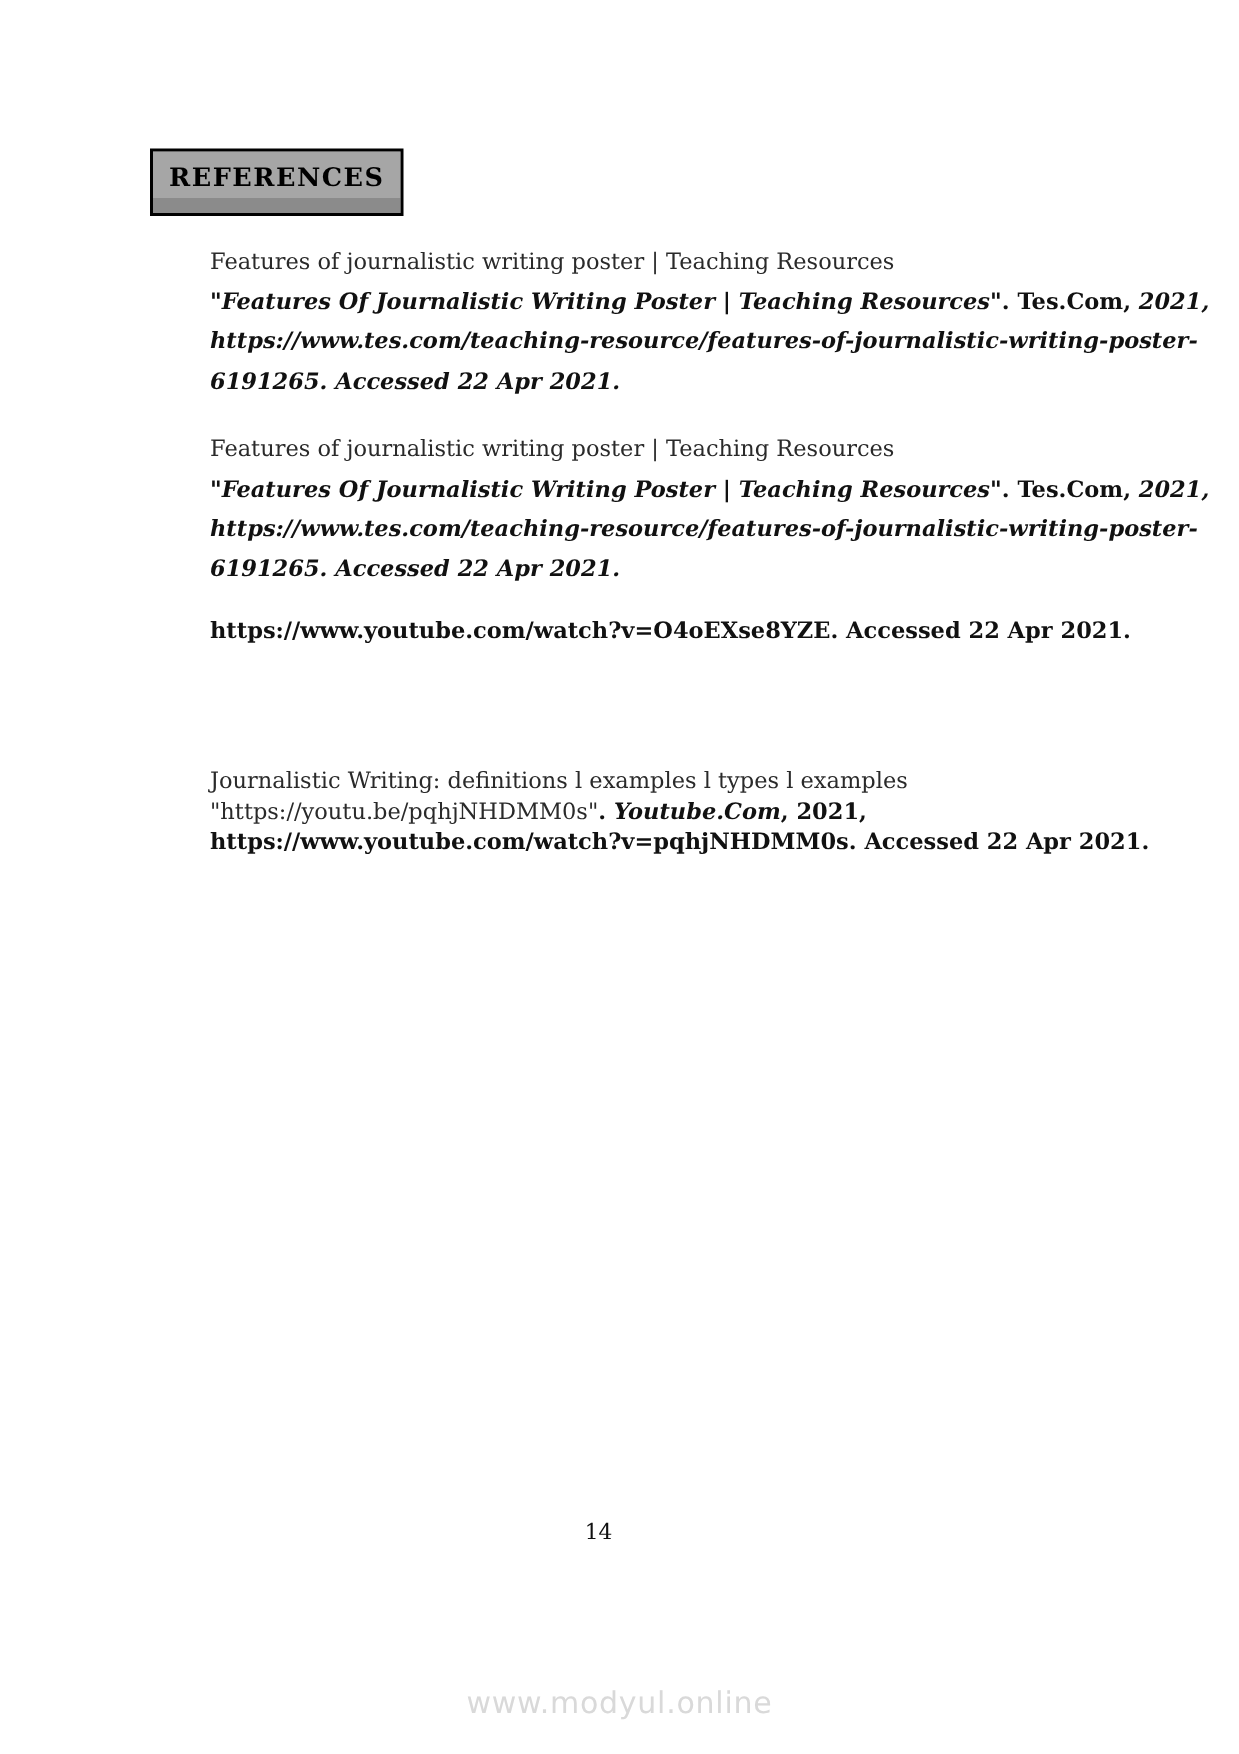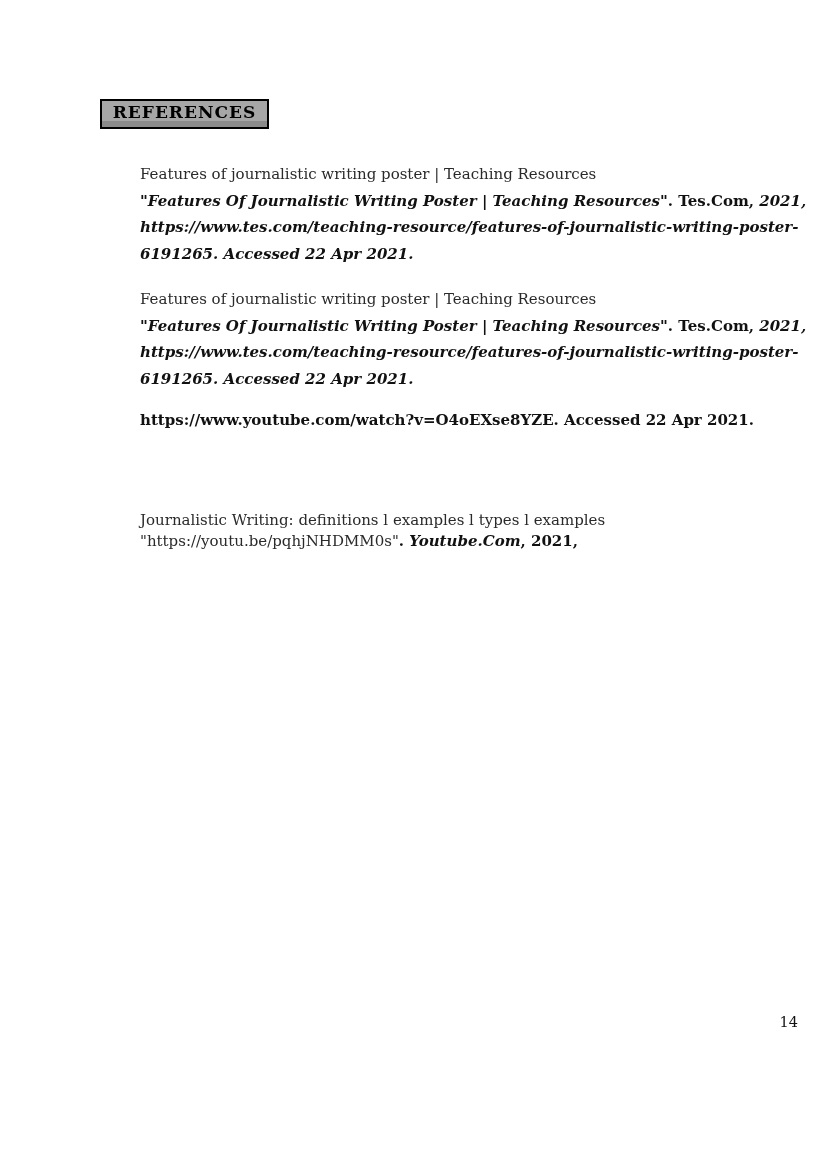--- a/index.html
+++ b/index.html
@@ -11,21 +11,21 @@
     overflow: hidden;
   }
   .page {
     position: absolute; inset: 0;
     background: #ffffff;
   }
   
   .header-box {
     position: absolute;
     left: 100px; top: 99px;
-    width: 169px; height: 30px;
+    width: 169px; height: 45px;
     border: 2px solid var(--hdr-border, #000);
     background: linear-gradient(to bottom,
       var(--hdr-fill, #a6a6a6) 0%, var(--hdr-fill, #a6a6a6) 76%,
       var(--hdr-shadow, #8b8b8b) 76%, var(--hdr-shadow, #8b8b8b) 100%);
     display: flex; align-items: center; justify-content: center;
     box-sizing: border-box;
   }
   .header-label {
     font-weight: 700;
     font-size: 17px;
@@ -44,21 +44,21 @@
   .ref-3 { top: 510px; }
   .wide  .ref-line { line-height: 25.5px; }
   .tight .ref-line { line-height: 19.5px; }
   .seg { font-size: 15px; color: #1c1c1c; }
   .seg.regular { font-weight: 400; font-style: normal; color: #2a2a2a; }
   .seg.bold { font-weight: 700; font-style: normal; color: #111; }
   .seg.bold-italic { font-weight: 700; font-style: italic; color: #111; }
   
   .page-number {
     position: absolute; top: 1014px; left: 0; width: 798px;
-    text-align: right;
+    text-align: center;
     font-size: 14.5px; color: #111;
   }
   .watermark {
     position: absolute; top: 1123px; left: 0; width: 100%;
     text-align: center;
     font-family: "DejaVu Sans", sans-serif;
     font-size: 20px;
     letter-spacing: 0.5px;
     color: var(--wm-color, #d9d9d9);
   }
@@ -84,19 +84,21 @@
         <div class="ref-line"><span class="seg bold-italic">"Features Of Journalistic Writing Poster | Teaching Resources"</span><span class="seg bold">. Tes.Com, </span><span class="seg bold-italic">2021,</span></div>
         <div class="ref-line"><span class="seg bold-italic">https://www.tes.com/teaching-resource/features-of-journalistic-writing-poster-</span></div>
         <div class="ref-line"><span class="seg bold-italic">6191265. Accessed 22 Apr 2021.</span></div>
       </div>
       <div class="ref-block tight ref-2">
         <div class="ref-line"><span class="seg bold">https://www.youtube.com/watch?v=O4oEXse8YZE. Accessed 22 Apr 2021.</span></div>
       </div>
       <div class="ref-block tight ref-3">
         <div class="ref-line"><span class="seg regular">Journalistic Writing: definitions l examples l types l examples</span></div>
         <div class="ref-line"><span class="seg regular">"https://youtu.be/pqhjNHDMM0s"</span><span class="seg bold">. </span><span class="seg bold-italic">Youtube.Com</span><span class="seg bold">, 2021,</span></div>
+        <div class="ref-line"><span class="seg bold">https://www.youtube.com/watch?v=pqhjNHDMM0s. Accessed 22 Apr 2021.</span></div>
       </div>
     </div>
 
   <div class="page-number">14</div>
 
+  <div class="watermark">www.modyul.online</div>
 
 </div>
 
 </body></html>

